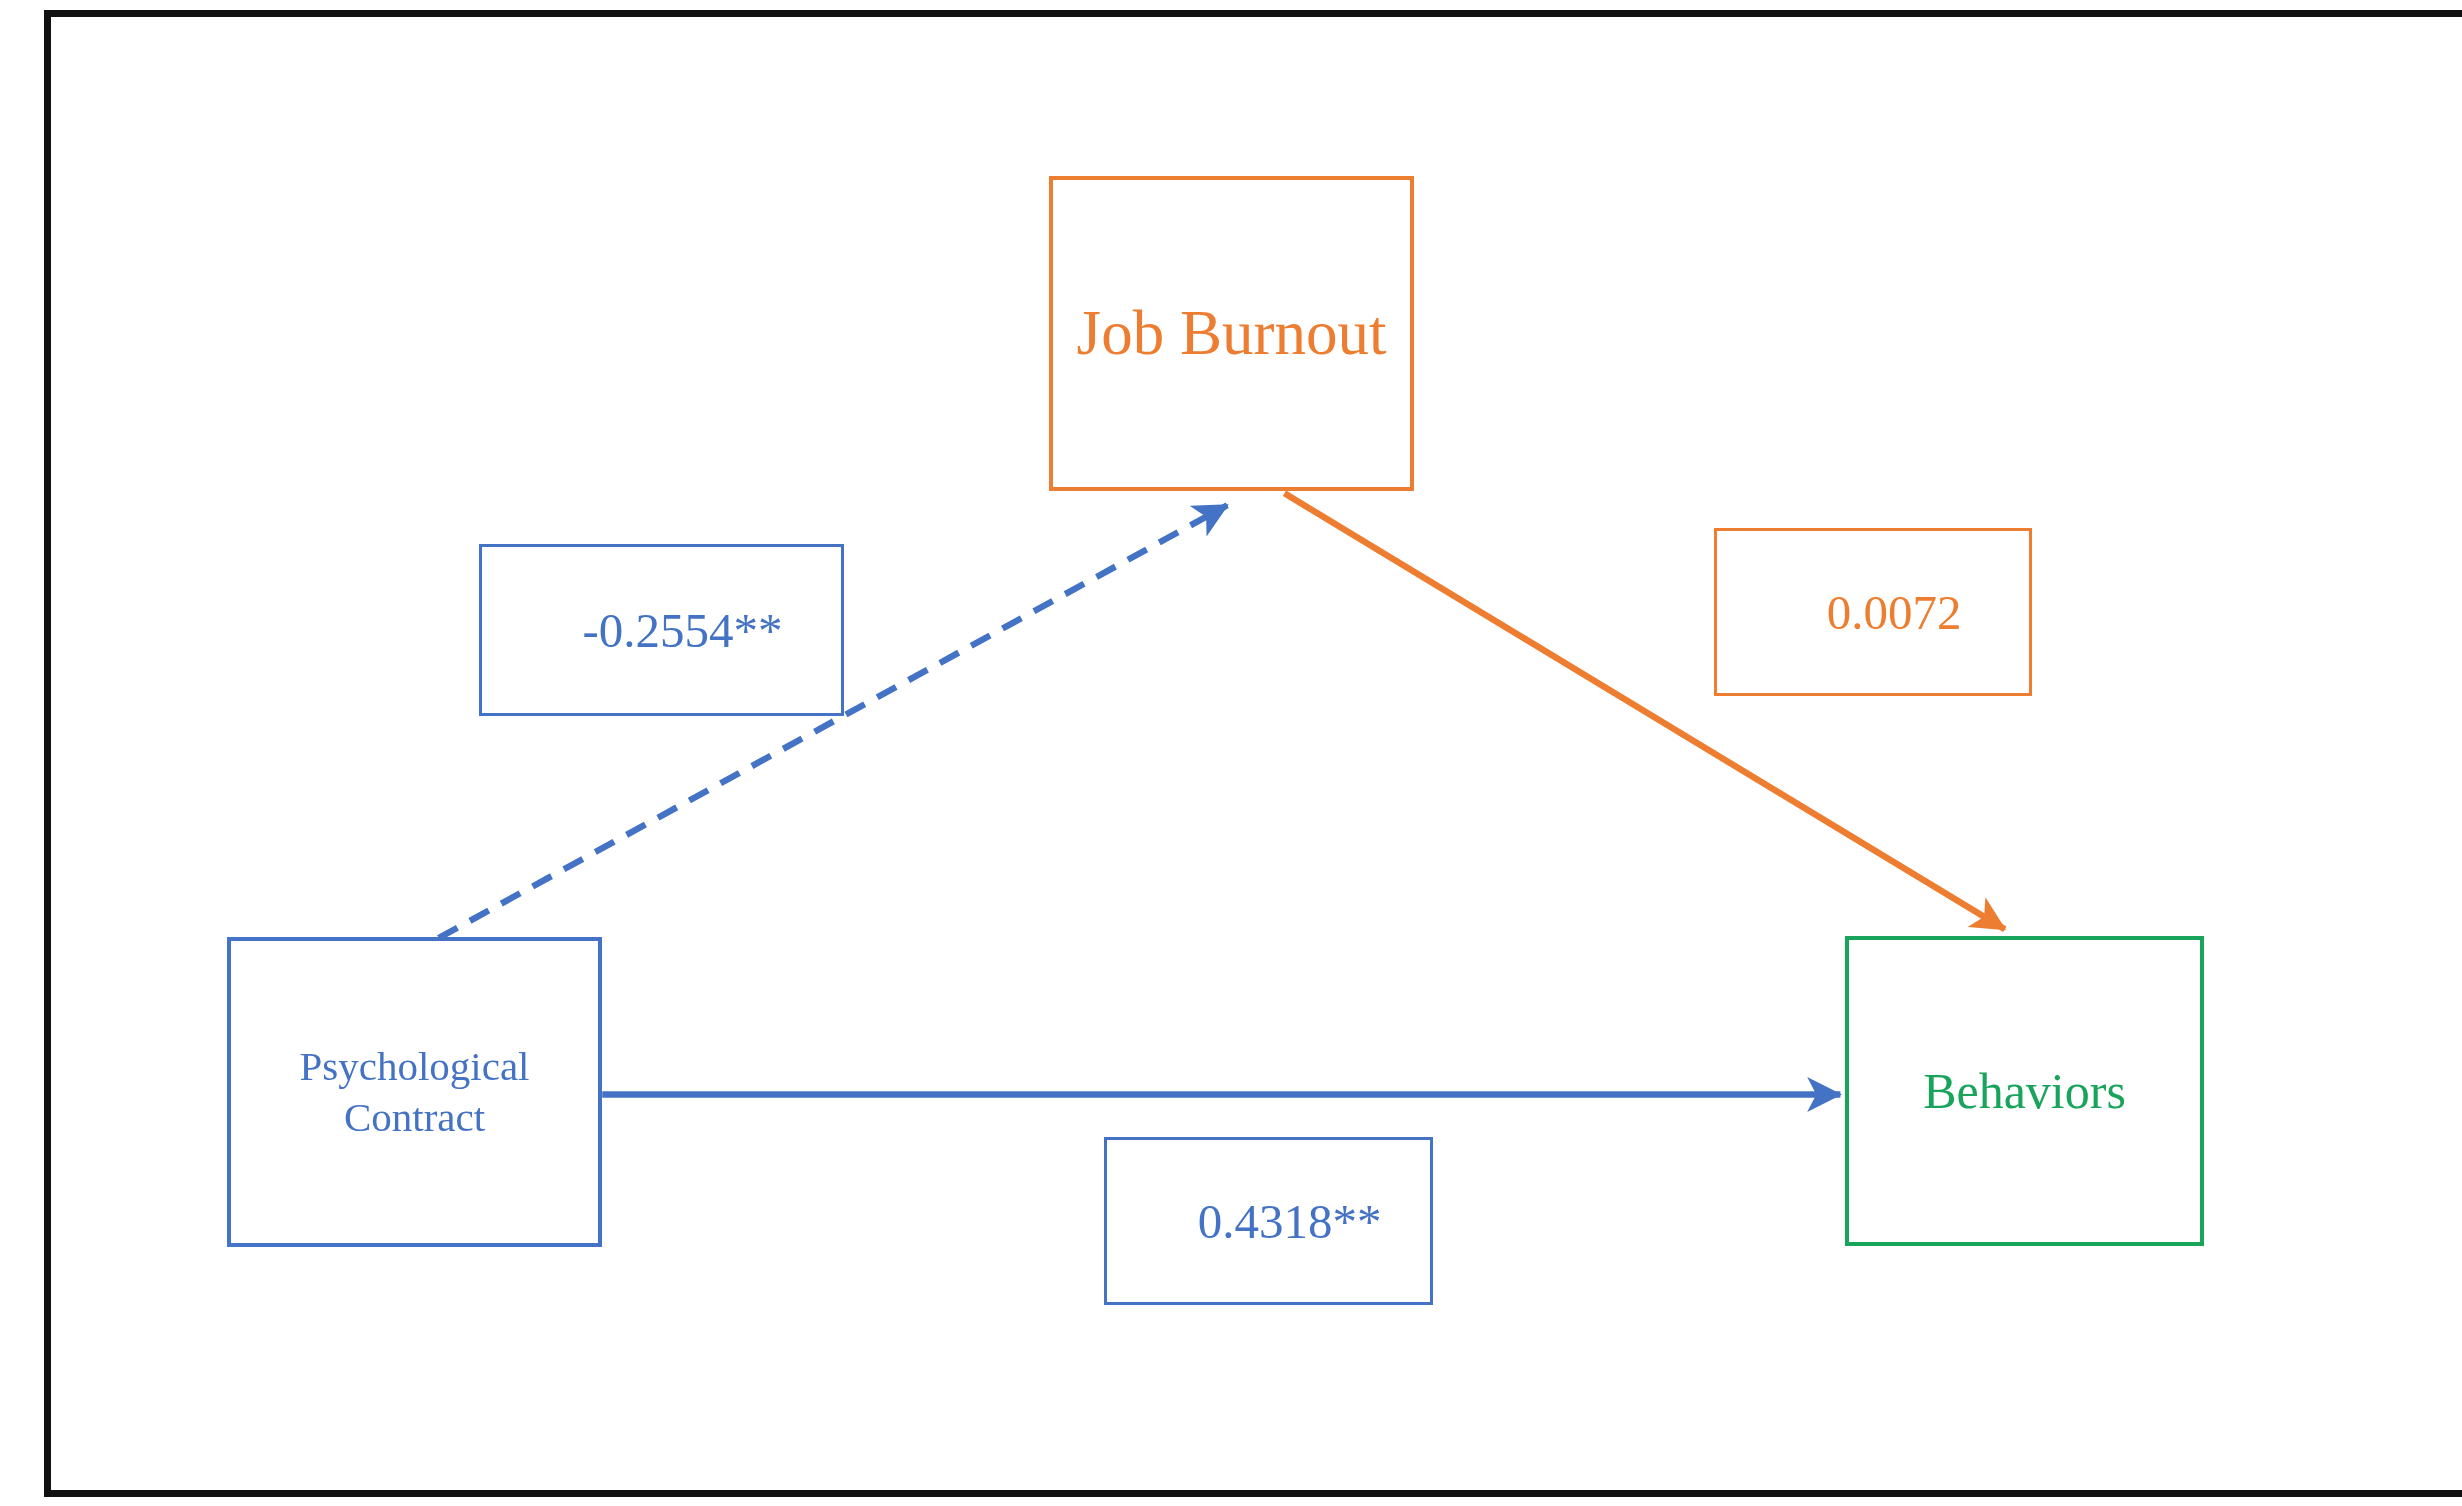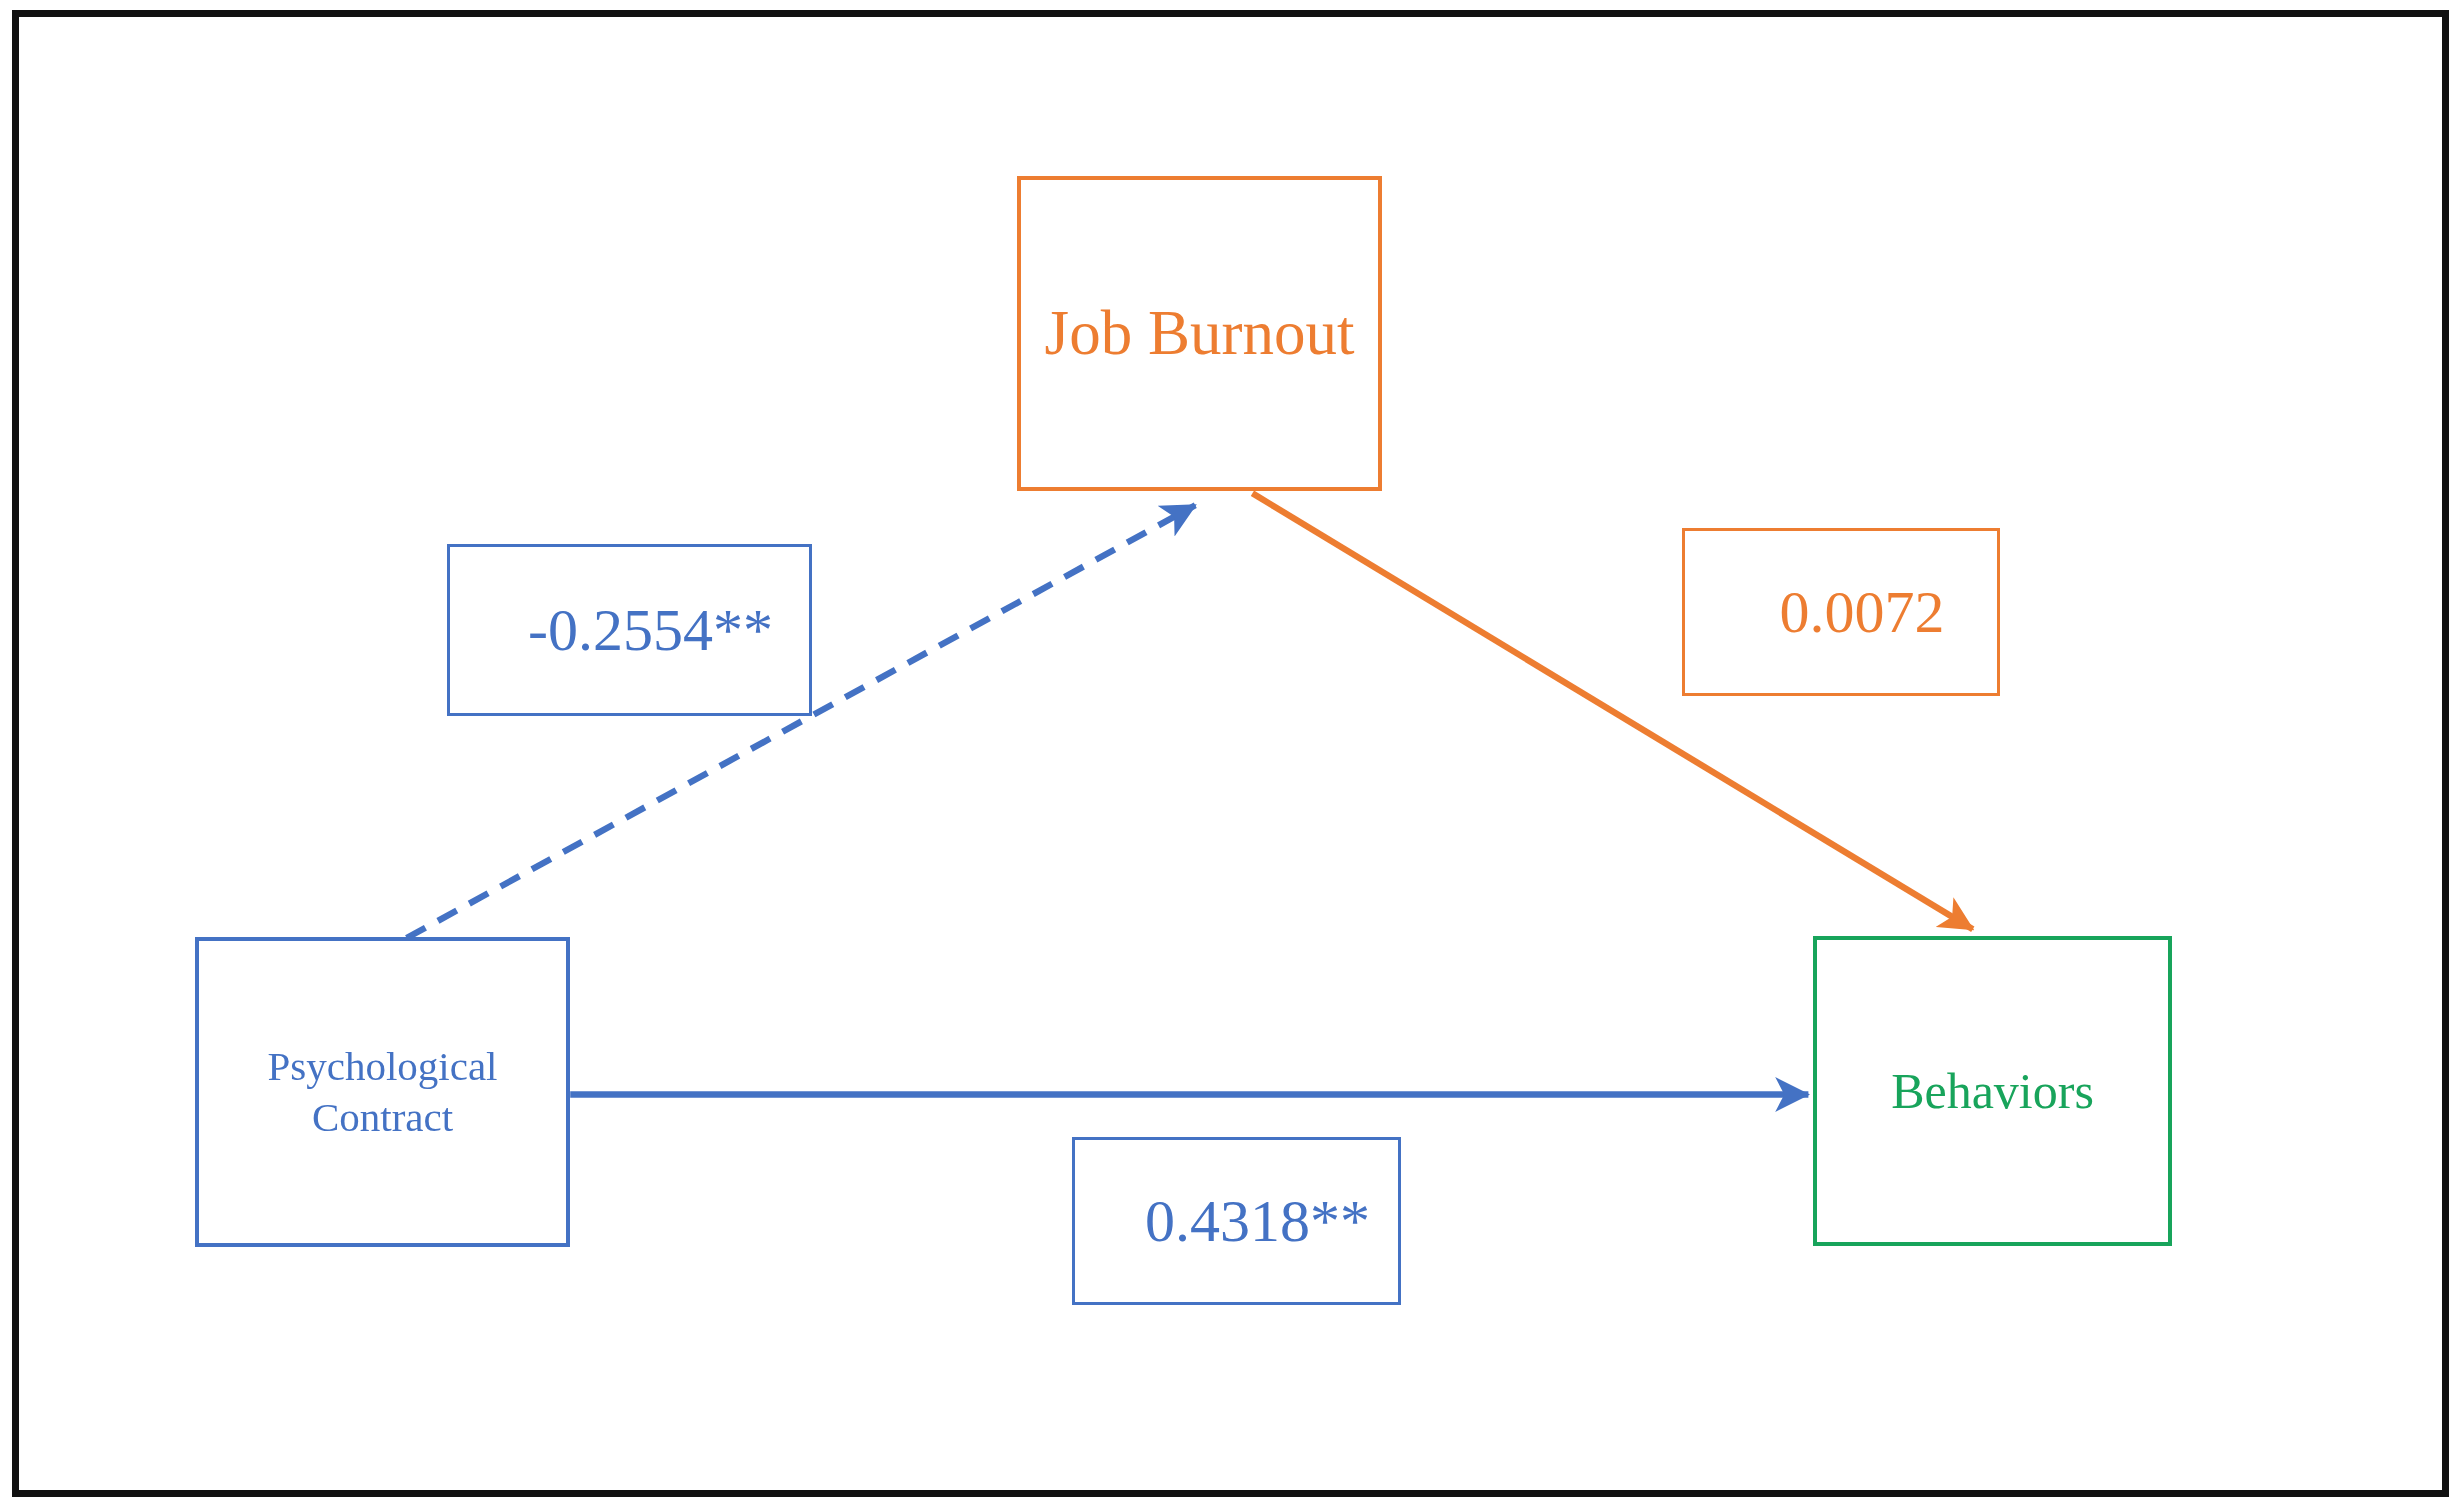--- a/index.html
+++ b/index.html
@@ -6,20 +6,21 @@
   html, body {
     width: 2462px; height: 1506px;
     background: #ffffff;
     overflow: hidden;
     font-family: "Liberation Serif", "DejaVu Serif", serif;
   }
   #stage {
     position: relative;
     width: 2424px; height: 1506px;
     background: #ffffff;
+    margin-left: 32px;
   }
   .frame {
     position: absolute;
     left: 12px; top: 9.5px;
     width: 2437px; height: 1487px;
     border: 7.1px solid #111111;
     background: transparent;
   }
   .node {
     position: absolute;
@@ -43,21 +44,21 @@
     left: 1813px; top: 936px; width: 359px; height: 310px;
     border: 4px solid #18A45B; color: #18A45B; font-size: 50px;
   }
   .edge-label {
     position: absolute;
     display: flex;
     align-items: center;
     justify-content: center;
     text-align: right;
     background: #ffffff;
-    font-size: 60px;
+    font-size: 49px;
     padding-left: 42px;
   }
   .label-a {
     left: 447px; top: 544px; width: 365px; height: 172px;
     border: 3.2px solid #4472C4; color: #4472C4;
   }
   .label-b {
     left: 1682px; top: 528px; width: 318px; height: 168px;
     border: 3.2px solid #ED7D31; color: #ED7D31;
   }

